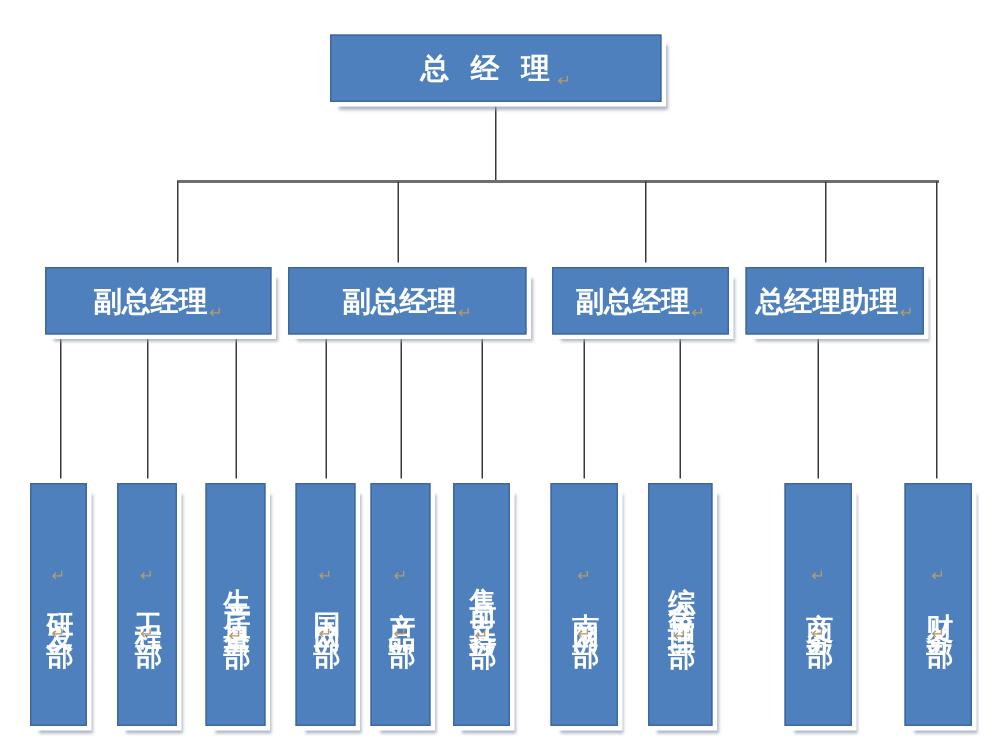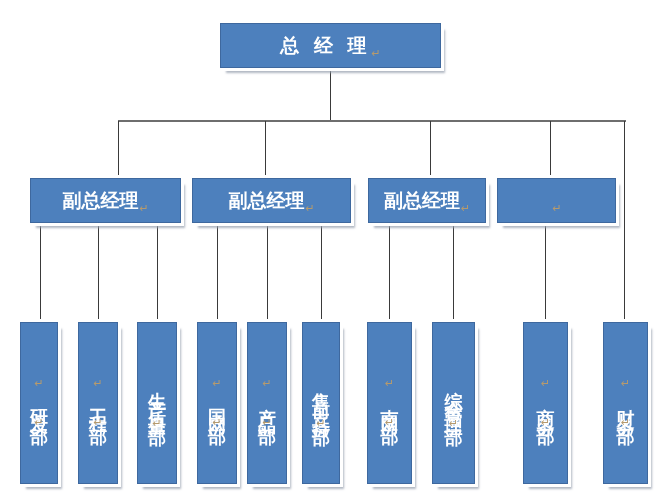--- a/index.html
+++ b/index.html
@@ -64,20 +64,21 @@
   </div>
   <div class="box hbox" style="left:192px;top:178px;width:159px;height:45px;">
     <span class="label">副总经理</span>
     <span class="rmark inline">↵</span>
   </div>
   <div class="box hbox" style="left:368px;top:178px;width:118px;height:45px;">
     <span class="label">副总经理</span>
     <span class="rmark inline">↵</span>
   </div>
   <div class="box hbox" style="left:497px;top:178px;width:119px;height:45px;">
+    <span class="label">总经理助理</span>
     <span class="rmark inline">↵</span>
   </div>
 
   <div class="box vbox" style="left:20px;top:322px;width:38px;height:162px;">
     <span class="rmark lead">↵</span>
     <span class="vlabel">研发部</span>
     <span class="rmark tail">↵</span>
   </div>
   <div class="box vbox" style="left:78px;top:322px;width:40px;height:162px;">
     <span class="rmark lead">↵</span>

